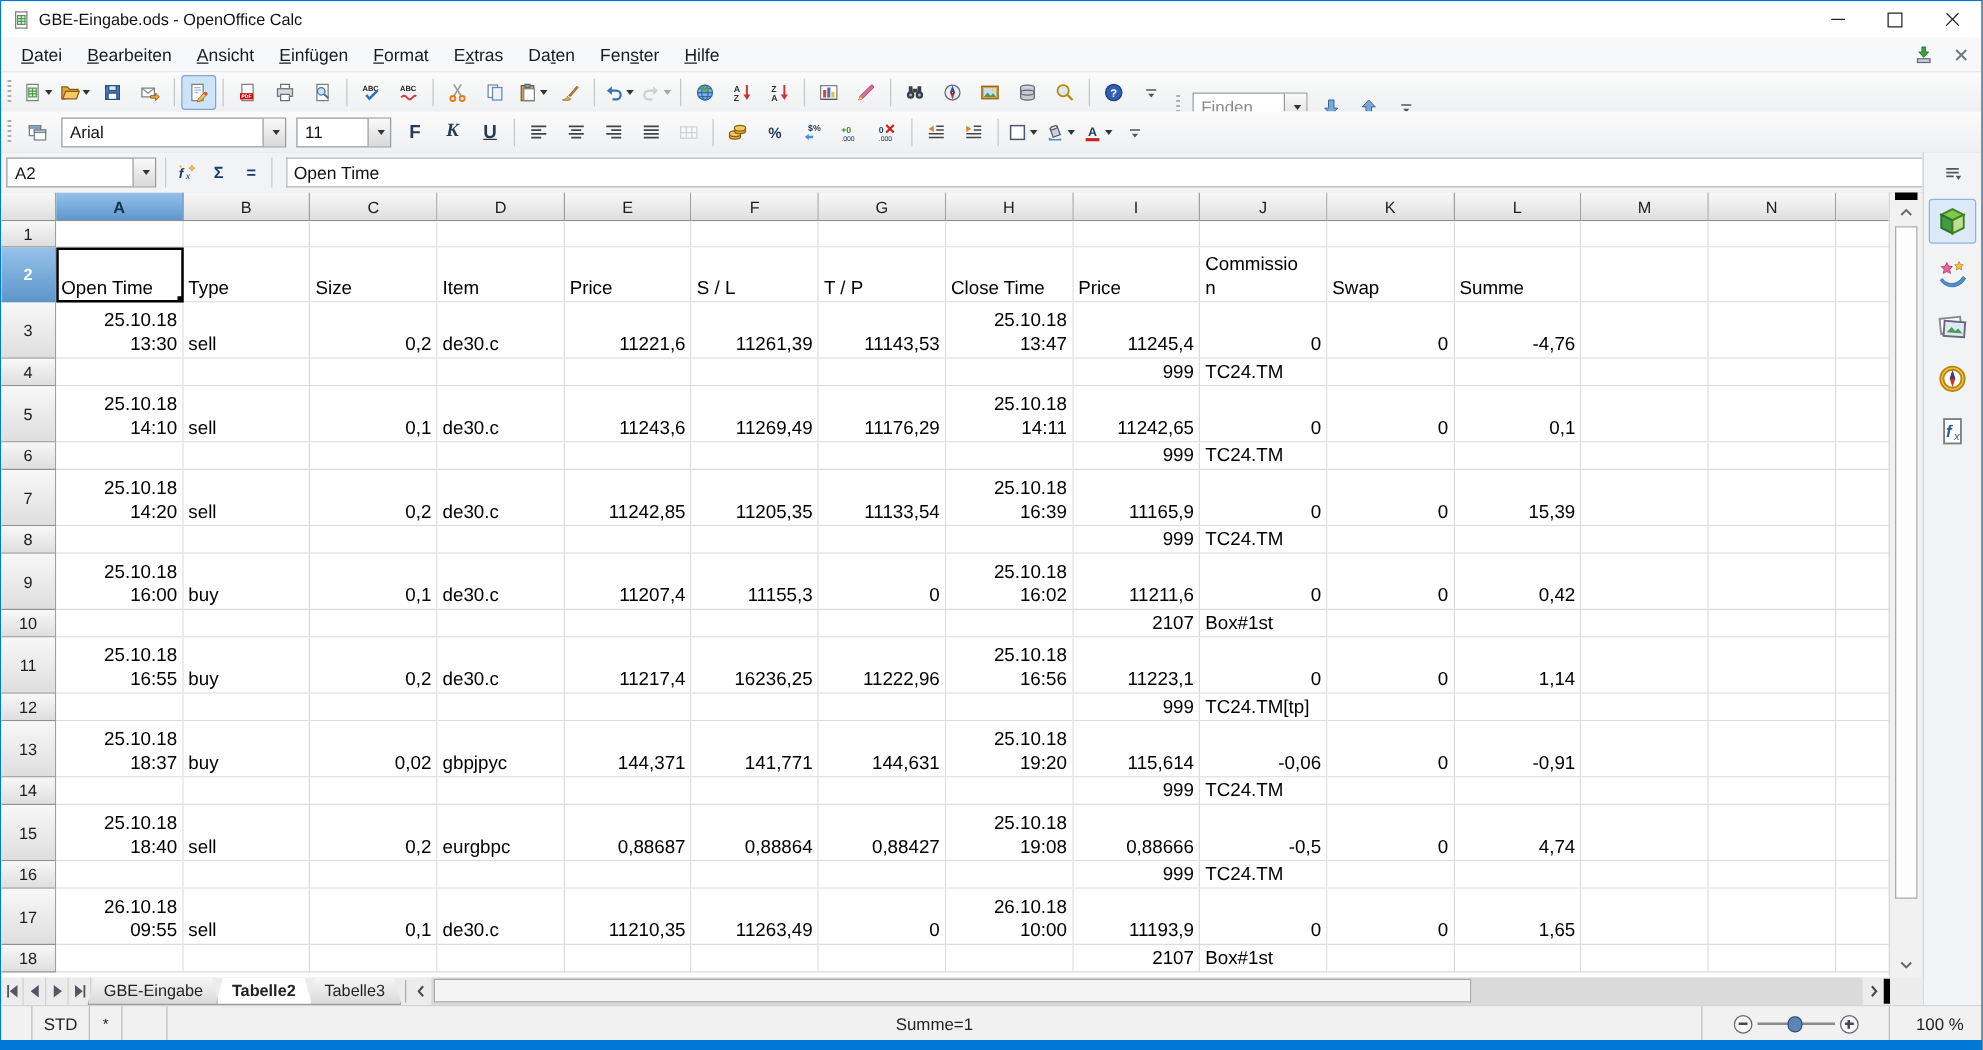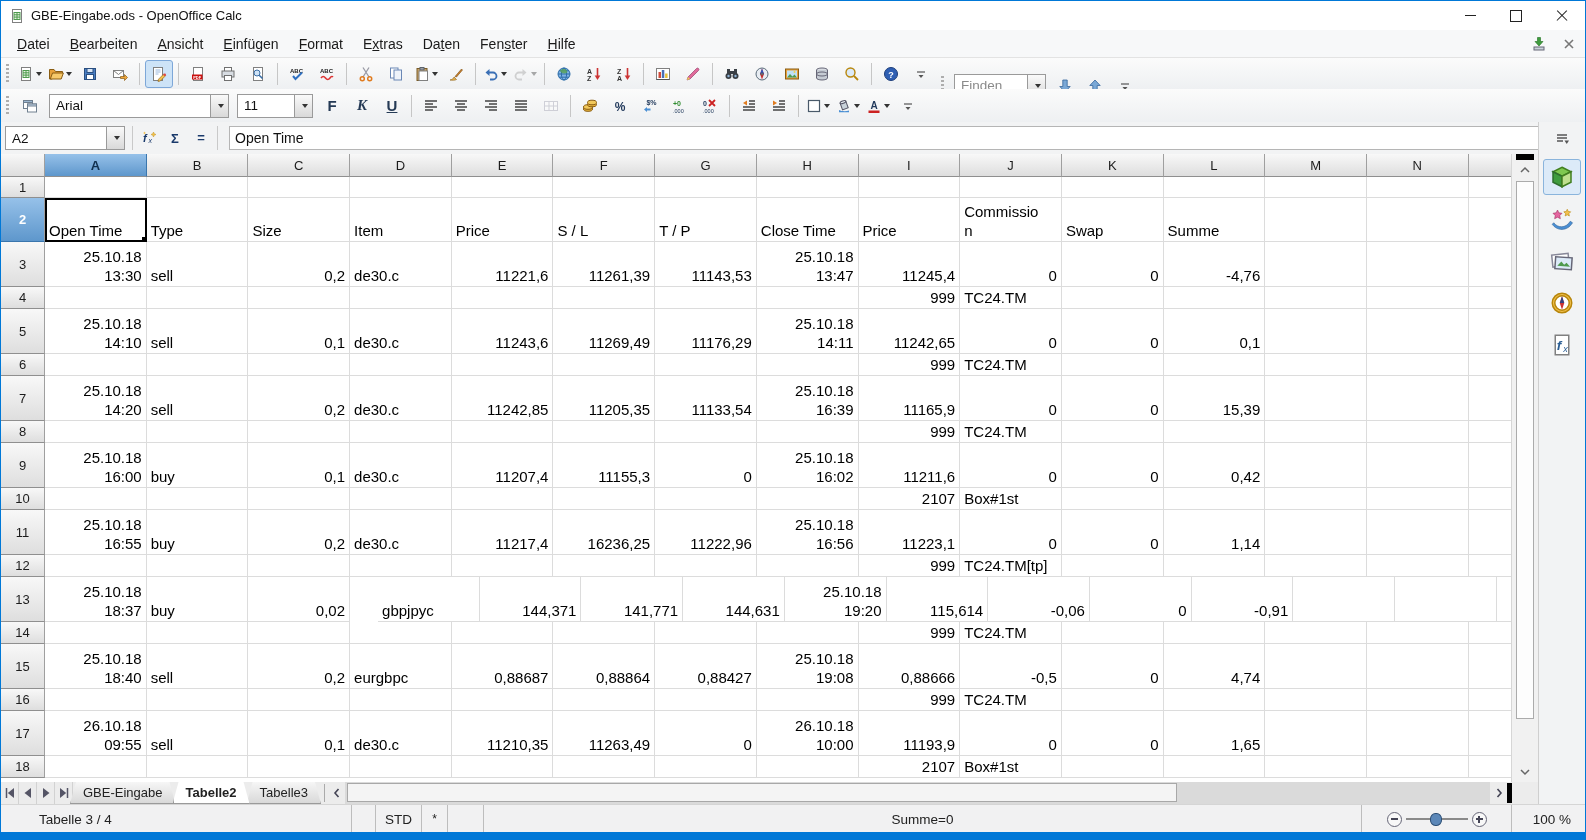--- a/index.html
+++ b/index.html
@@ -910,21 +910,21 @@
           <div class="cell l" style="width: 101.7px; height: 22px;"></div>
           <div class="cell l" style="width: 101.7px; height: 22px;"></div>
           <div class="cell fill" style="width: 44px; height: 22px;"></div>
         </div>
         <div class="grow">
           <div class="ghdr" style="width: 44px; height: 45px;">13</div>
           <div class="cell r" style="width: 101.7px; height: 45px;">25.10.18
 18:37</div>
           <div class="cell l" style="width: 101.7px; height: 45px;">buy</div>
           <div class="cell r" style="width: 101.7px; height: 45px;">0,02</div>
-          <div class="cell l" style="width: 101.7px; height: 45px; margin-left: 28px;">gbpjpyc</div>
+          <div class="cell l" style="width: 101.7px; height: 45px;">gbpjpyc</div>
           <div class="cell r" style="width: 101.7px; height: 45px;">144,371</div>
           <div class="cell r" style="width: 101.7px; height: 45px;">141,771</div>
           <div class="cell r" style="width: 101.7px; height: 45px;">144,631</div>
           <div class="cell r" style="width: 101.7px; height: 45px;">25.10.18
 19:20</div>
           <div class="cell r" style="width: 101.7px; height: 45px;">115,614</div>
           <div class="cell r" style="width: 101.7px; height: 45px;">-0,06</div>
           <div class="cell r" style="width: 101.7px; height: 45px;">0</div>
           <div class="cell r" style="width: 101.7px; height: 45px;">-0,91</div>
           <div class="cell l" style="width: 101.7px; height: 45px;"></div>
@@ -1152,26 +1152,25 @@
           <svg width="16" height="16" viewBox="0 0 16 16" xmlns="http://www.w3.org/2000/svg">
             <path d="M6.5 4 10 8l-3.5 4" stroke="#445" stroke-width="1.6" fill="none"></path>
           </svg>
         </span>
       </div>
       <div id="hcap"></div>
       <div id="tab-tail"></div>
     </div>
 
   <div id="statusbar">
-    <div class="seg" id="seg-sheet">Tabelle 3 / 4</div>
     <div class="seg" id="seg-gap1"></div>
     <div class="seg" id="seg-std">STD</div>
     <div class="seg" id="seg-mod">*</div>
     <div class="seg" id="seg-gap2"></div>
-    <div class="seg" id="seg-sum">Summe=0</div>
+    <div class="seg" id="seg-sum">Summe=1</div>
     <div class="seg" id="seg-zoom">
       <span class="zoombtn">
           <span class="h"></span>
         </span>
       <span id="zoomtrack">
           <span id="zoomtick"></span>
           <span id="zoomhandle"></span>
         </span>
       <span class="zoombtn">
           <span class="h"></span>

